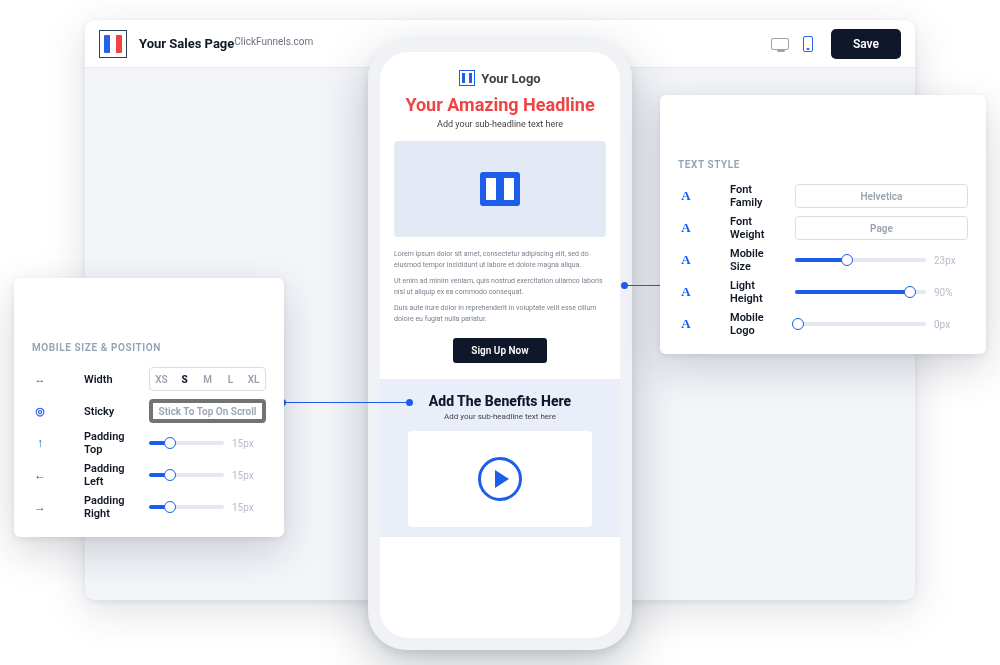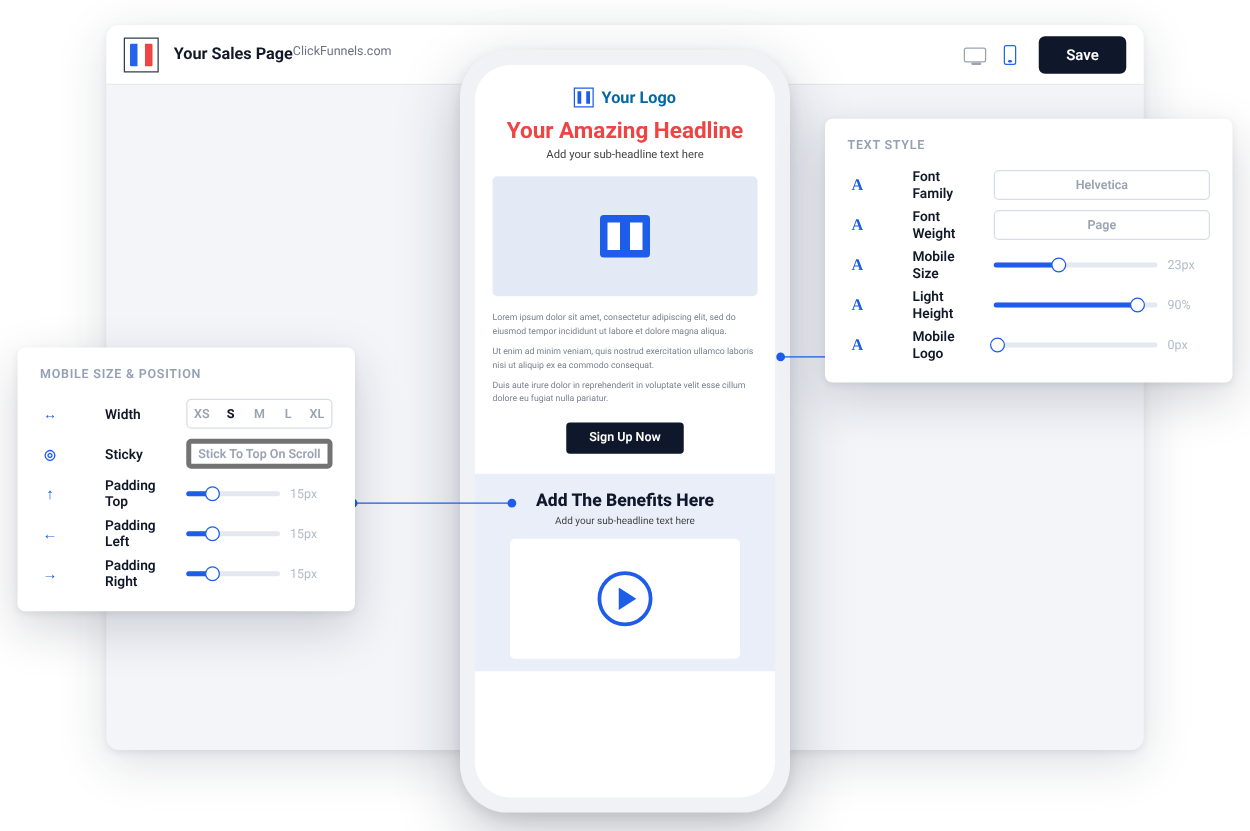--- a/index.html
+++ b/index.html
@@ -59,21 +59,21 @@
     width: 264px; height: 610px;
     background:#f0f2f6; border-radius: 38px;
     box-shadow: 0 18px 50px rgba(20,30,50,0.25), 0 4px 10px rgba(20,30,50,0.1);
     padding: 12px;
   }
   .phone-screen {
     background:#fff; width:100%; height:100%; border-radius: 28px;
     overflow:hidden; display:flex; flex-direction:column; align-items:center;
     padding: 18px 14px 0;
   }
-  .logo-row { display:flex; align-items:center; gap:6px; color:#0369a1; font-weight:700; font-size:13px; }
+  .logo-row { display:flex; align-items:center; gap:6px; color:#404040; font-weight:700; font-size:13px; }
   .logo-mark { width:16px; height:16px; border:1.5px solid #1d5dea; position:relative; }
   .logo-mark::before, .logo-mark::after { content:""; position:absolute; top:2px; bottom:2px; width:3px; background:#1d5dea; }
   .logo-mark::before{left:2px;} .logo-mark::after{right:2px;}
   .headline { font-size:18px; font-weight:700; color:#ef4444; margin-top:8px; }
   .subhead { font-size:9px; color:#444; margin-top:4px; text-align:center; }
   .hero {
     margin-top:12px; width:100%; height:96px; background:#e3eaf6; border-radius:4px;
     display:flex; align-items:center; justify-content:center;
   }
   .hero-icon { width:40px; height:34px; background:#1d5dea; border-radius:3px; position:relative; }
@@ -88,21 +88,21 @@
   .video-card { margin:10px 14px 0; background:#fff; height:96px; border-radius:4px; display:flex; align-items:center; justify-content:center; }
   .video-play { width:44px; height:44px; border:3px solid #1d5dea; border-radius:50%; display:flex; align-items:center; justify-content:center; }
   .video-play::after { content:""; border-left:14px solid #1d5dea; border-top:9px solid transparent; border-bottom:9px solid transparent; margin-left:4px; }
 
   
   .panel {
     position:absolute; background:#fff; border-radius:6px;
     box-shadow: 0 14px 40px rgba(20,30,50,0.18), 0 2px 6px rgba(20,30,50,0.08);
     padding: 16px 18px;
   }
-  .panel-title { font-size:10px; letter-spacing:0.06em; color:#94a0b3; font-weight:600; margin-bottom:12px; }
+  .panel-title { font-size:10px; letter-spacing:0.06em; color:#94a0b3; font-weight:600; margin-bottom:12px;margin-top:48px; }
   .prow { display:flex; align-items:center; height:28px; gap:8px; font-size:11px; color:#111827; font-weight:600; }
   .prow + .prow { margin-top:4px; }
   .prow-icon { width:16px; display:flex; justify-content:center; color:#1d5dea; font-weight:700; }
   .prow-label { width:85px;padding-left:28px; }
   .prow-val { width:34px; text-align:left; color:#b4bcc9; font-size:10px; font-weight:400; }
   .slider { flex:1; height:4px; background:#e3e8f1; border-radius:2px; position:relative; }
   .slider-fill { position:absolute; left:0; top:0; bottom:0; background:#1d5dea; border-radius:2px; }
   .slider-thumb { position:absolute; top:50%; width:12px; height:12px; background:#fff; border:1.5px solid #1d5dea; border-radius:50%; transform:translate(-50%,-50%); }
 
   .panel-left { top:278px; left:14px; width:270px; }

